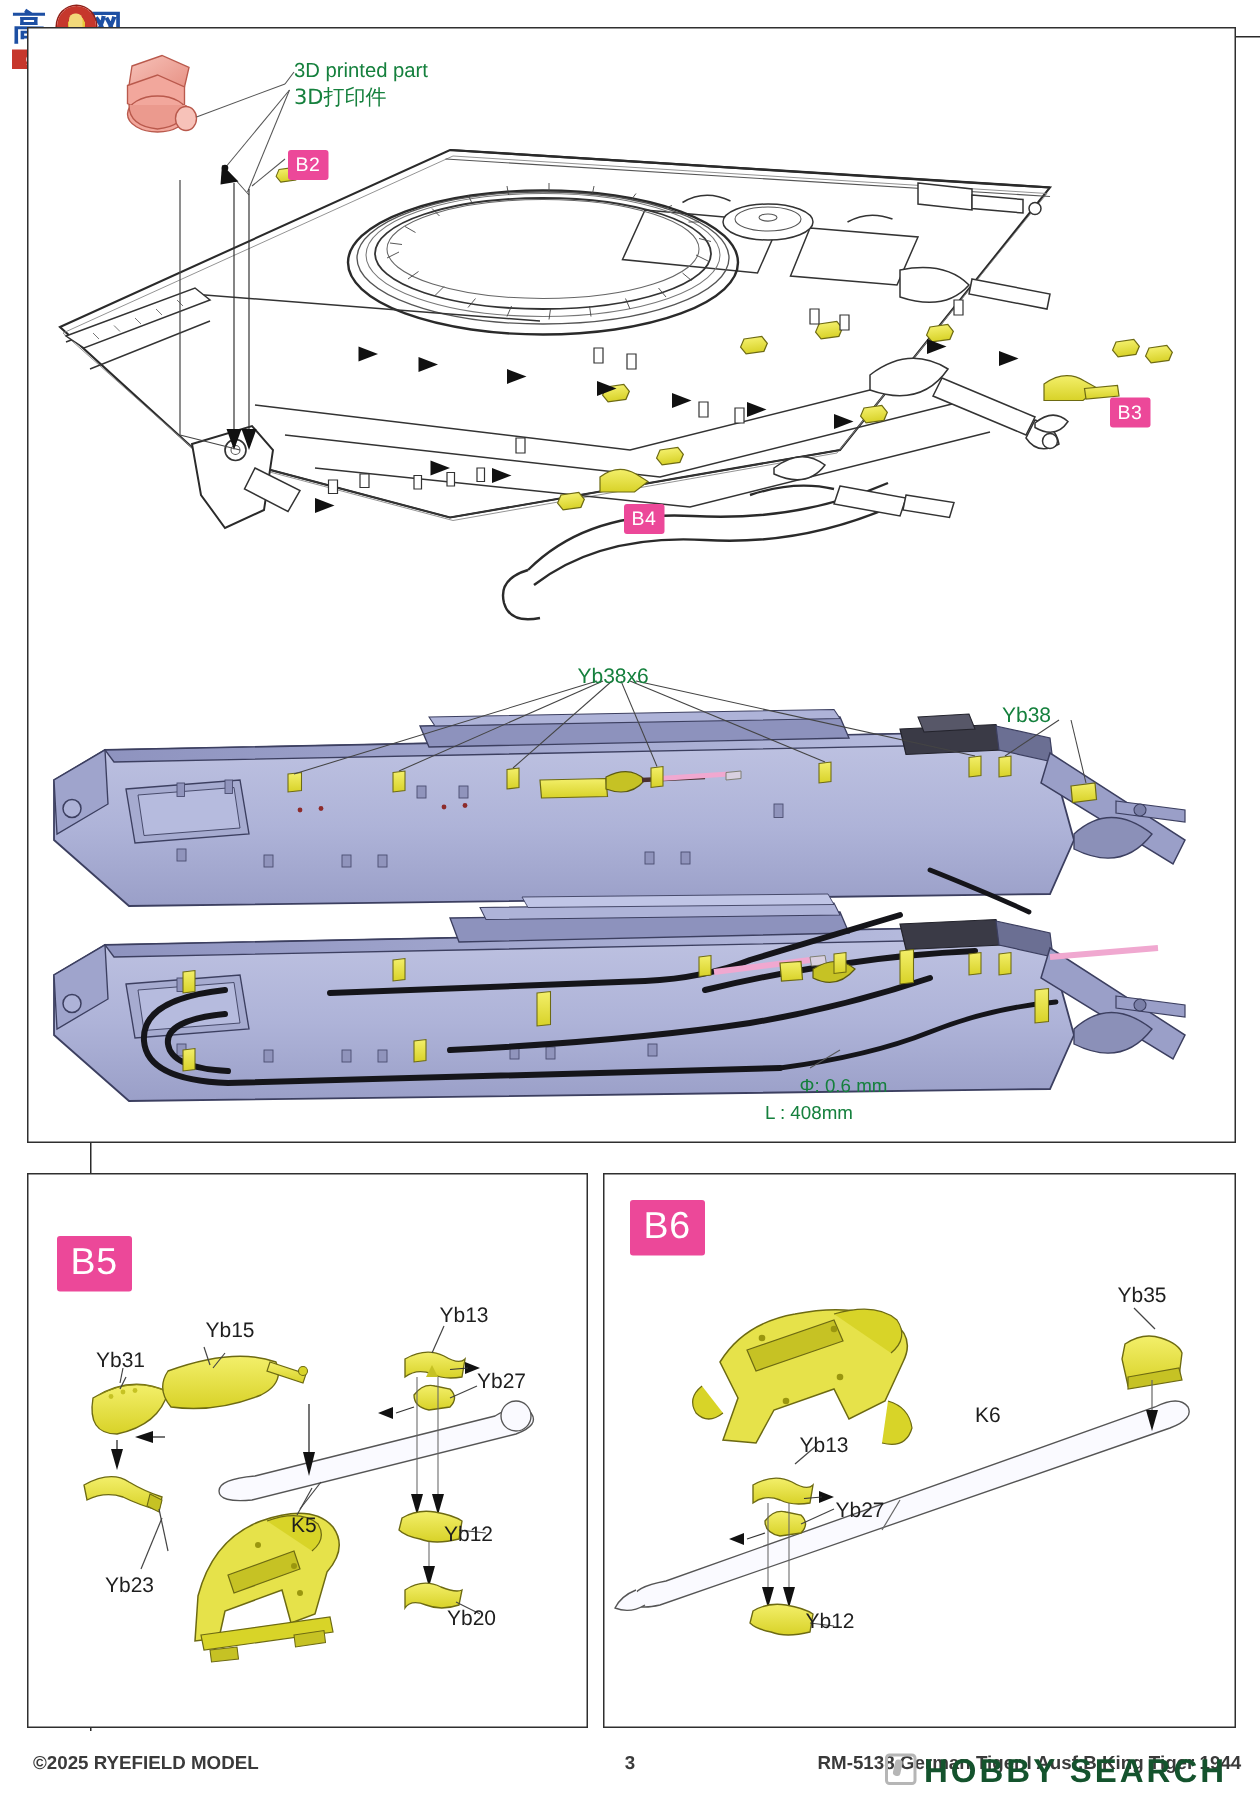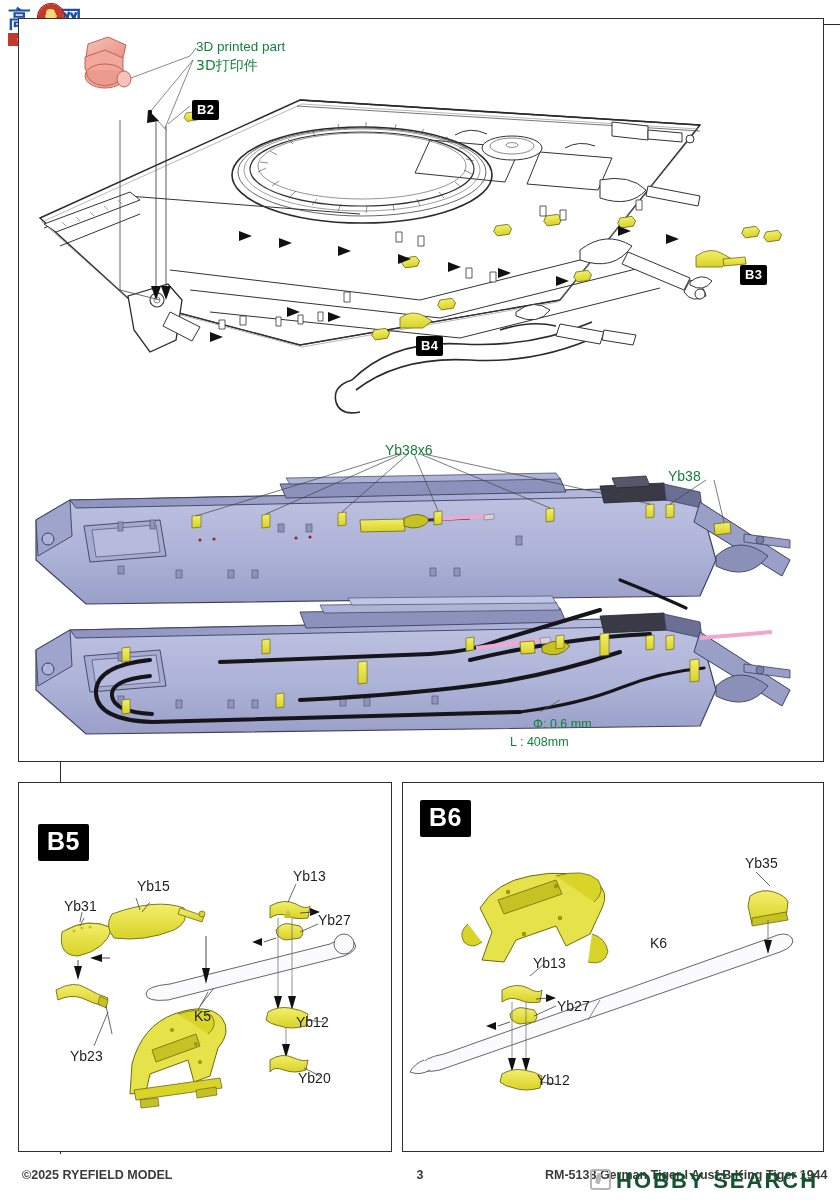--- a/index.html
+++ b/index.html
@@ -29,22 +29,22 @@
   .crop-h{position:absolute;left:60px;top:24px;width:780px;height:0;border-top:1.6px solid #2a2a2a;}
   .crop-v{position:absolute;left:60px;top:24px;width:0;height:1130px;border-left:1.6px solid #2a2a2a;}
 
   
   .panel{position:absolute;border:1.8px solid #2f2f2f;background:#ffffff;}
   #panel-top{left:18px;top:18px;width:804px;height:742px;}
   #panel-b5{left:18px;top:782px;width:372px;height:368px;}
   #panel-b6{left:402px;top:782px;width:420px;height:368px;}
 
   
-  .badge{position:absolute;background:#000000;color:#ffffff;
-    font-weight:700;line-height:1;border-radius:2px;
+  .badge{position:absolute;background:#ec4899;color:#ffffff;
+    font-weight:400;line-height:1;border-radius:2px;
     font-family:"Liberation Sans",sans-serif;}
   .badge.sm{font-size:13px;padding:3px 5px 4px 5px;letter-spacing:.3px;}
   .badge.lg{font-size:25px;padding:5px 9px 7px 9px;letter-spacing:.5px;}
 
   #badge-b2{left:192px;top:100px;}
   #badge-b3{left:740px;top:265px;}
   #badge-b4{left:416px;top:336px;}
   #badge-b5{left:38px;top:824px;}
   #badge-b6{left:420px;top:800px;}
 

